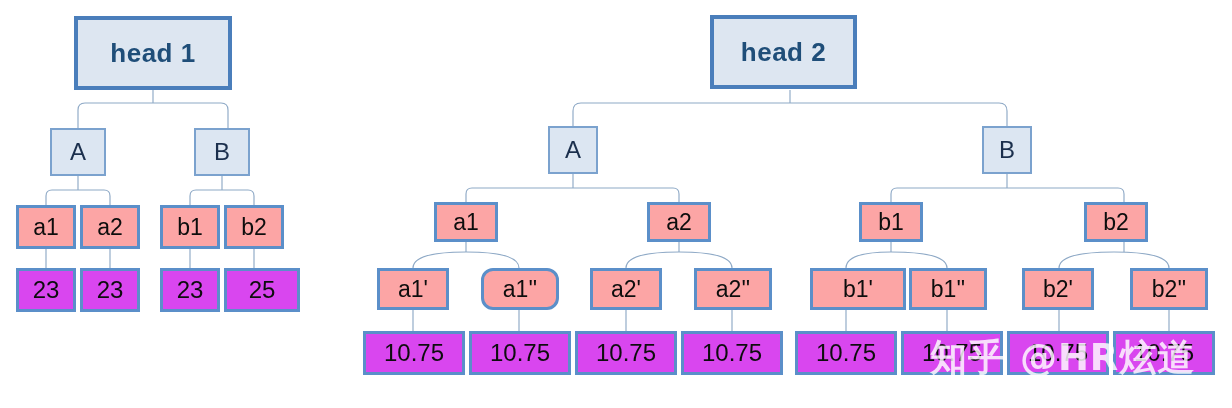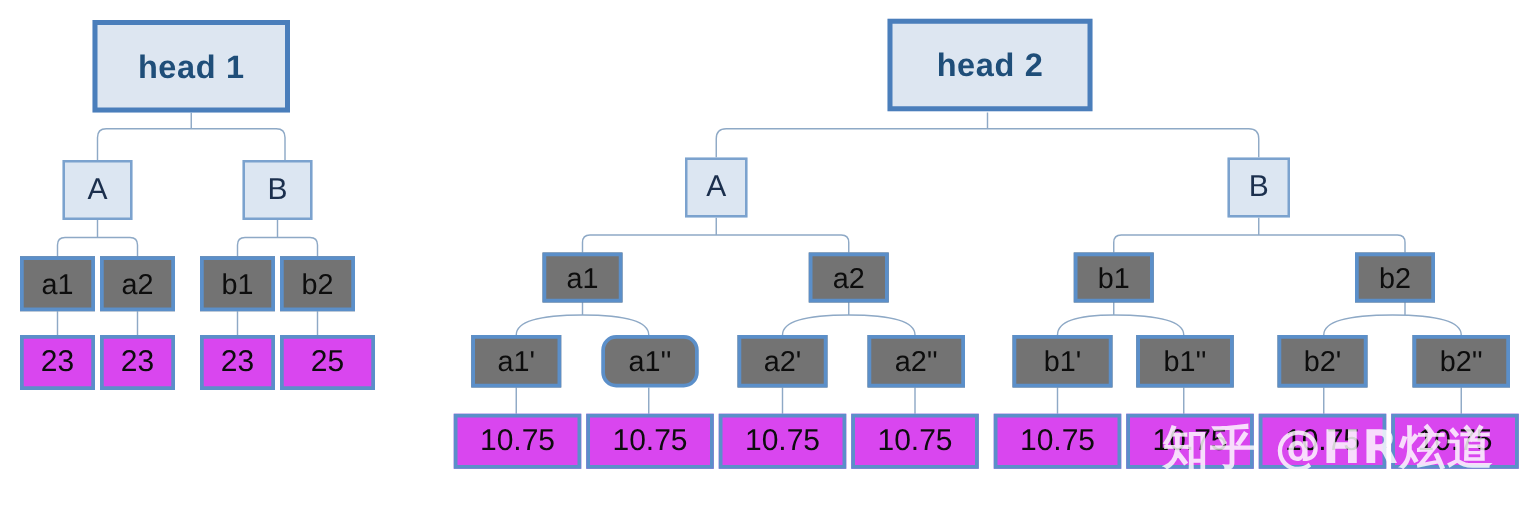--- a/index.html
+++ b/index.html
@@ -68,21 +68,21 @@
   
   .node.branch {
     background: #dce6f2;
     border: 2.5px solid #7ba2ce;
     color: #1b2f4d;
     font-size: 24px;
   }
 
   
   .node.mid {
-    background: #737373;
+    background: #fca5a5;
     border: 3px solid #5b8fc9;
     color: #0d0d0d;
     font-size: 23px;
   }
 
   
   .node.leaf {
     background: #d946ef;
     border: 3px solid #5b8fc9;
     color: #0d0d0d;
@@ -169,35 +169,35 @@
     <div class="node mid" style="left:224px; top:205px; width:60px; height:44px;">b2</div>
 
     <div class="node leaf" style="left:16px;  top:268px; width:60px; height:44px;">23</div>
     <div class="node leaf" style="left:80px;  top:268px; width:60px; height:44px;">23</div>
     <div class="node leaf" style="left:160px; top:268px; width:60px; height:44px;">23</div>
     <div class="node leaf" style="left:224px; top:268px; width:76px; height:44px;">25</div>
   </div>
 
   <div>
 
-    <div class="node head" style="left:710px; top:15px;  width:164px; height:74px;">head 2</div>
+    <div class="node head" style="left:710px; top:15px;  width:147px; height:74px;">head 2</div>
 
     <div class="node branch" style="left:548px;  top:126px; width:50px; height:48px;">A</div>
     <div class="node branch" style="left:982px;  top:126px; width:50px; height:48px;">B</div>
 
     <div class="node mid" style="left:434px;  top:202px; width:64px; height:40px;">a1</div>
     <div class="node mid" style="left:647px;  top:202px; width:64px; height:40px;">a2</div>
     <div class="node mid" style="left:859px;  top:202px; width:64px; height:40px;">b1</div>
     <div class="node mid" style="left:1084px; top:202px; width:64px; height:40px;">b2</div>
 
     <div class="node mid" style="left:377px;  top:268px; width:72px; height:42px;">a1'</div>
     <div class="node mid" style="left:481px;  top:268px; width:78px; height:42px;border-radius:12px;">a1''</div>
     <div class="node mid" style="left:590px;  top:268px; width:72px; height:42px;">a2'</div>
     <div class="node mid" style="left:694px;  top:268px; width:78px; height:42px;text-align:right;">a2''</div>
-    <div class="node mid" style="left:810px;  top:268px; width:80px; height:42px;">b1'</div>
+    <div class="node mid" style="left:810px;  top:268px; width:96px; height:42px;">b1'</div>
     <div class="node mid" style="left:909px;  top:268px; width:78px; height:42px;">b1''</div>
     <div class="node mid" style="left:1022px; top:268px; width:72px; height:42px;">b2'</div>
     <div class="node mid" style="left:1130px; top:268px; width:78px; height:42px;">b2''</div>
 
     <div class="node leaf" style="left:363px;  top:331px; width:102px; height:44px;">10.75</div>
     <div class="node leaf" style="left:469px;  top:331px; width:102px; height:44px;">10.75</div>
     <div class="node leaf" style="left:575px;  top:331px; width:102px; height:44px;">10.75</div>
     <div class="node leaf" style="left:681px;  top:331px; width:102px; height:44px;">10.75</div>
     <div class="node leaf" style="left:795px;  top:331px; width:102px; height:44px;">10.75</div>
     <div class="node leaf" style="left:901px;  top:331px; width:102px; height:44px;">10.75</div>

